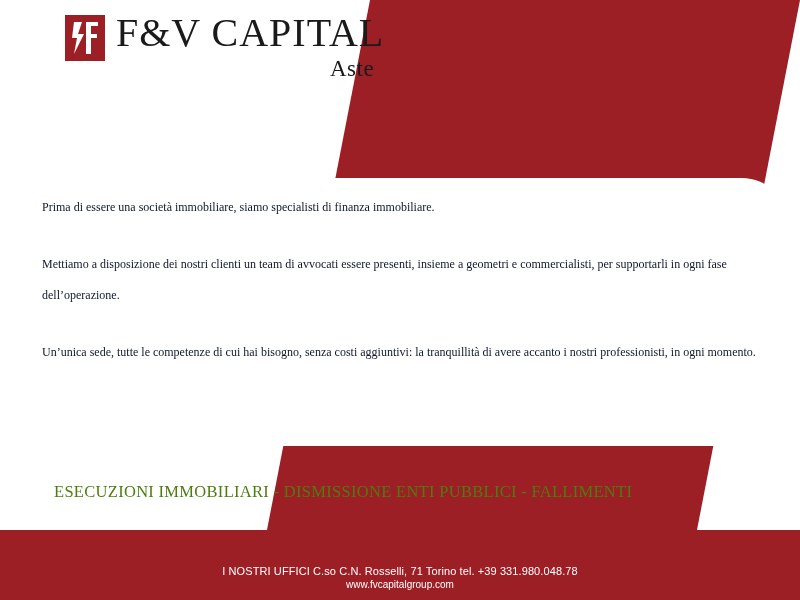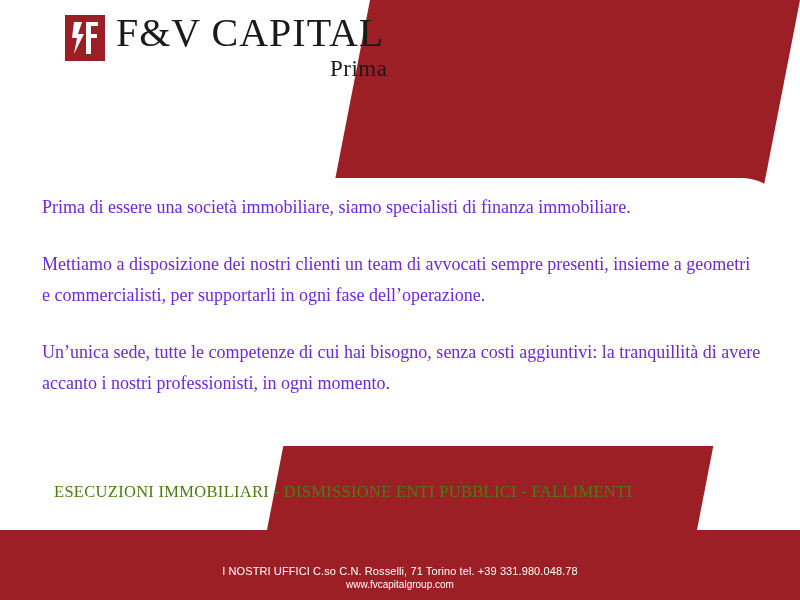--- a/index.html
+++ b/index.html
@@ -102,23 +102,23 @@
     color: #1a1a1a;
     letter-spacing: 0.5px;
   }
 
   
   .body-text {
     position: absolute;
     left: 42px;
     top: 192px;
     width: 720px;
-    color: #6d28d9;
-    font-family: "Liberation Serif", serif;
-    font-size: 18px;
+    color: #0f172a;
+    font-family: "Liberation Serif", serif;
+    font-size: 12px;
     line-height: 31px;
   }
   .body-text p {
     margin: 0 0 26px 0;
   }
   .body-text p:last-child {
     margin-bottom: 9px;
   }
 
   .tagline {
@@ -174,26 +174,26 @@
     <div class="logo-wrap">
       <span class="logo-mark">
         <svg width="42" height="48" viewBox="0 0 42 48" xmlns="http://www.w3.org/2000/svg">
           <rect x="1" y="1" width="40" height="46" fill="#9d1f26"></rect>
           <path d="M10 8 L18 8 L14 20 L20 20 L10 40 L13 24 L8 24 Z" fill="#ffffff"></path>
           <path d="M22 8 L34 8 L34 12 L27 12 L27 20 L33 20 L33 24 L27 24 L27 40 L22 40 Z" fill="#ffffff"></path>
         </svg>
       </span>
       <span class="logo-title">F&amp;V CAPITAL</span>
     </div>
-    <div class="logo-sub">Prima</div>
+    <div class="logo-sub">Aste</div>
   </div>
 
   <div class="body-text">
     <p>Prima di essere una società immobiliare, siamo specialisti di finanza immobiliare.</p>
-    <p>Mettiamo a disposizione dei nostri clienti un team di avvocati sempre presenti, insieme a geometri e commercialisti, per supportarli in ogni fase dell’operazione.</p>
+    <p>Mettiamo a disposizione dei nostri clienti un team di avvocati essere presenti, insieme a geometri e commercialisti, per supportarli in ogni fase dell’operazione.</p>
     <p>Un’unica sede, tutte le competenze di cui hai bisogno, senza costi aggiuntivi: la tranquillità di avere accanto i nostri professionisti, in ogni momento.</p>
   </div>
 
   <div class="tagline">ESECUZIONI IMMOBILIARI - DISMISSIONE ENTI PUBBLICI - FALLIMENTI</div>
 
   <div class="footer-bar">
     <div class="footer-line1">I NOSTRI UFFICI C.so C.N. Rosselli, 71 Torino  tel. +39 331.980.048.78</div>
     <div class="footer-line2">www.fvcapitalgroup.com</div>
   </div>
 

